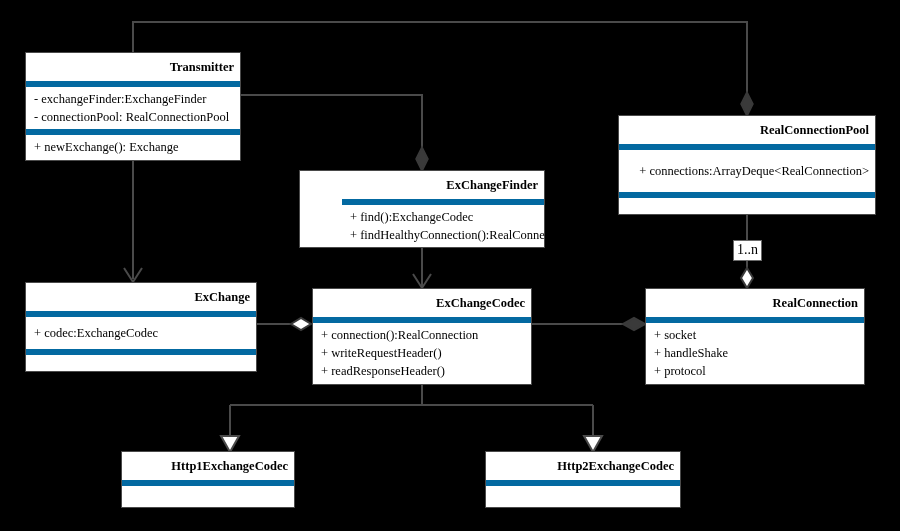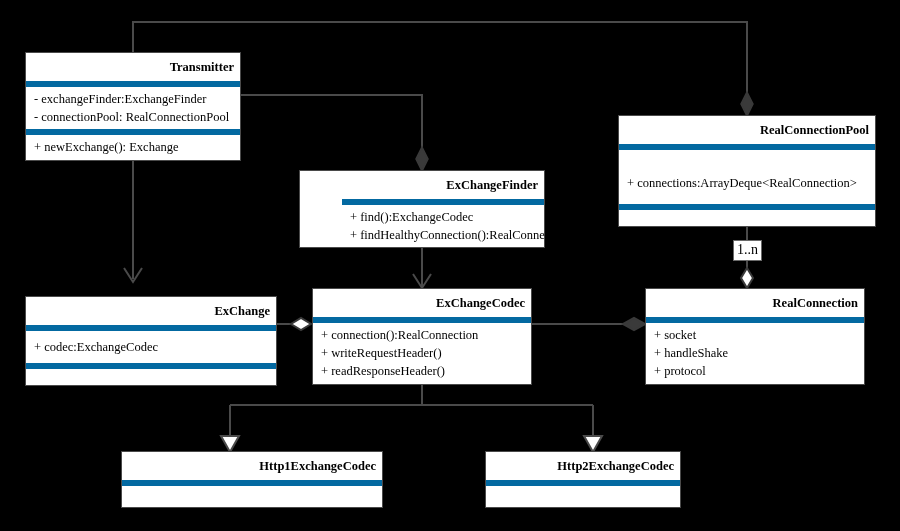--- a/index.html
+++ b/index.html
@@ -131,27 +131,27 @@
   <div class="uml-class" style="left:299px; top:170px; width:246px;padding-left:42px;">
     <div class="compartment cls-name">ExChangeFinder</div>
     <div class="compartment cls-members">
       <div class="member">+ find():ExchangeCodec</div>
       <div class="member">+ findHealthyConnection():RealConnection</div>
     </div>
   </div>
 
   <div class="uml-class" style="left:618px; top:115px; width:258px;">
     <div class="compartment cls-name">RealConnectionPool</div>
-    <div class="compartment cls-members" style="padding-top:24px; padding-bottom:12px;">
+    <div class="compartment cls-members" style="padding-top:12px; padding-bottom:12px;text-align:right;">
       <div class="member">+ connections:ArrayDeque&lt;RealConnection&gt;</div>
     </div>
     <div class="compartment cls-members empty-compartment"></div>
   </div>
 
-  <div class="uml-class" style="left:25px; top:296px; width:252px;">
+  <div class="uml-class" style="left:25px; top:282px; width:232px;">
     <div class="compartment cls-name">ExChange</div>
     <div class="compartment cls-members" style="padding-top:7px; padding-bottom:7px;">
       <div class="member">+ codec:ExchangeCodec</div>
     </div>
     <div class="compartment cls-members empty-compartment"></div>
   </div>
 
   <div class="uml-class" style="left:312px; top:288px; width:220px;">
     <div class="compartment cls-name">ExChangeCodec</div>
     <div class="compartment cls-members">
@@ -163,21 +163,21 @@
 
   <div class="uml-class" style="left:645px; top:288px; width:220px;">
     <div class="compartment cls-name">RealConnection</div>
     <div class="compartment cls-members">
       <div class="member">+ socket</div>
       <div class="member">+ handleShake</div>
       <div class="member">+ protocol</div>
     </div>
   </div>
 
-  <div class="uml-class" style="left:121px; top:451px; width:262px;">
+  <div class="uml-class" style="left:121px; top:451px; width:174px;">
     <div class="compartment cls-name">Http1ExchangeCodec</div>
     <div class="compartment cls-members empty-compartment" style="min-height:27px;"></div>
   </div>
 
   <div class="uml-class" style="left:485px; top:451px; width:196px;">
     <div class="compartment cls-name">Http2ExchangeCodec</div>
     <div class="compartment cls-members empty-compartment" style="min-height:27px;"></div>
   </div>
 
 </div>

